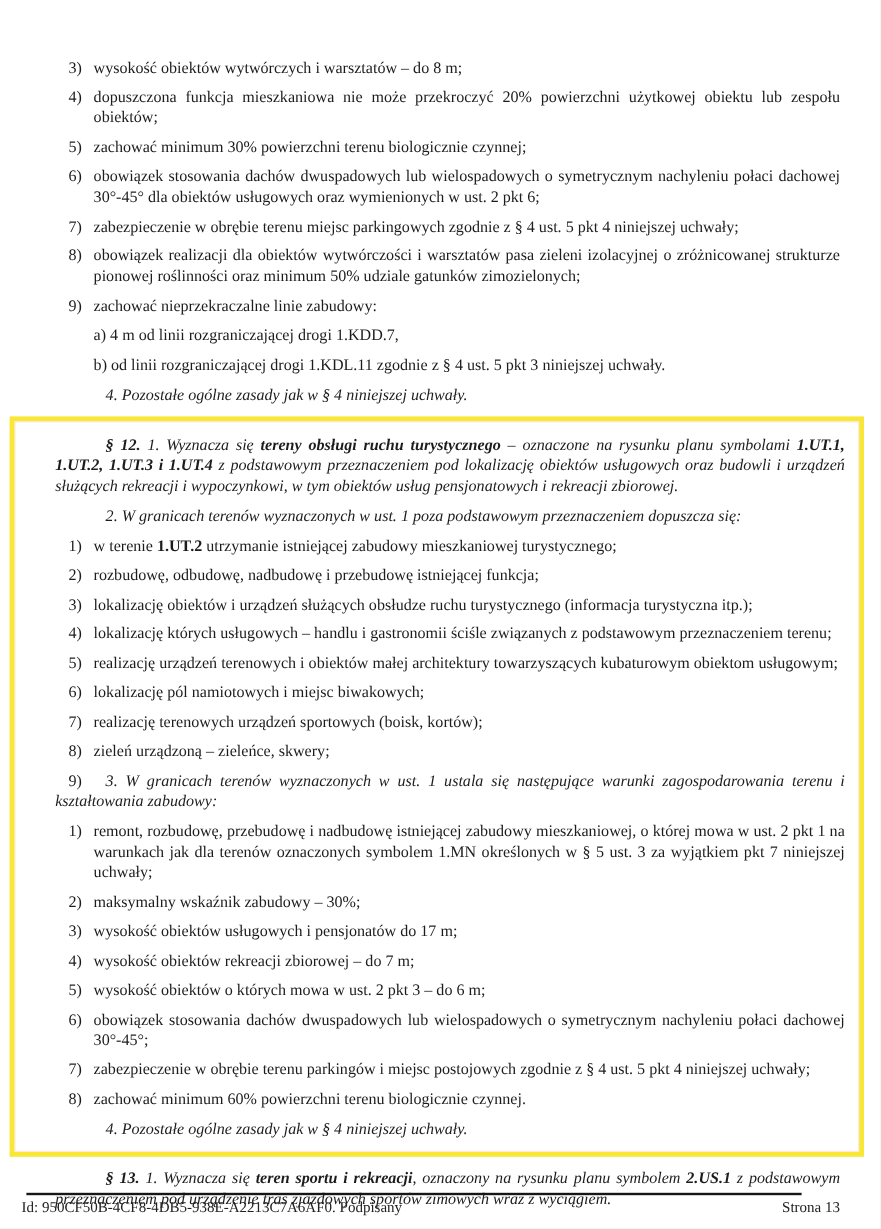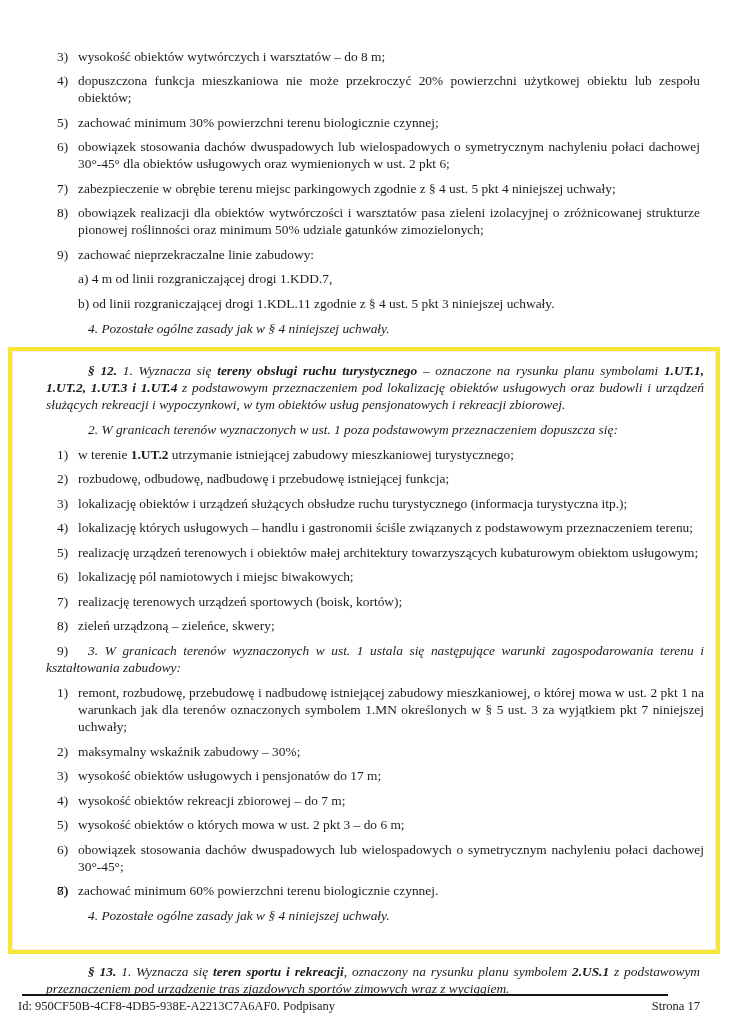--- a/index.html
+++ b/index.html
@@ -31,21 +31,21 @@
   .li .num { position: absolute; left: 0; top: 0; }
   .li-sub {
     margin: 7.5px 0 7.5px 32px;
     text-align: justify;
   }
   .bold { font-weight: bold; }
   .hl-box {
     border: 4px solid #f8e736;
     box-shadow: inset 0 0 0 1px rgba(244,120,70,0.18);
     margin: 10px -20px 9px -38px;
-    padding: 3px 12px 18px 34px;
+    padding: 3px 12px 3px 34px;
   }
   .footer-rule {
     position: absolute;
     left: 22px;
     top: 994px;
     width: 646px;
     height: 2px;
     background: #161616;
   }
   .footer-row {
@@ -144,31 +144,31 @@
       <div class="li">
         <span class="num">4)</span><span>wysokość obiektów rekreacji zbiorowej – do 7 m;</span>
       </div>
       <div class="li">
         <span class="num">5)</span><span>wysokość obiektów o których mowa w ust. 2 pkt 3 – do 6 m;</span>
       </div>
       <div class="li">
         <span class="num">6)</span><span>obowiązek stosowania dachów dwuspadowych lub wielospadowych o symetrycznym nachyleniu połaci dachowej 30°-45°;</span>
       </div>
       <div class="li">
-        <span class="num">7)</span>
+        <span class="num">7)</span><span>zabezpieczenie w obrębie terenu parkingów i miejsc postojowych zgodnie z § 4 ust. 5 pkt 4 niniejszej uchwały;</span>
       </div>
       <div class="li">
         <span class="num">8)</span><span>zachować minimum 60% powierzchni terenu biologicznie czynnej.</span>
       </div>
 
       <div class="para">4. Pozostałe ogólne zasady jak w § 4 niniejszej uchwały.</div>
     </div>
 
     <div class="para"><span class="bold">§ 13. </span><span>1. Wyznacza się </span><span class="bold">teren sportu i rekreacji</span><span>, oznaczony na rysunku planu symbolem </span><span class="bold">2.US.1</span><span> z podstawowym przeznaczeniem pod urządzenie tras zjazdowych sportów zimowych wraz z wyciągiem.</span></div>
 
   </div>
 
   <div class="footer-rule"></div>
   <div class="footer-row">
     <span class="footer-id">Id: 950CF50B-4CF8-4DB5-938E-A2213C7A6AF0. Podpisany</span>
-    <span>Strona 17</span>
+    <span>Strona 13</span>
   </div>
 </div>
 
 </body></html>

